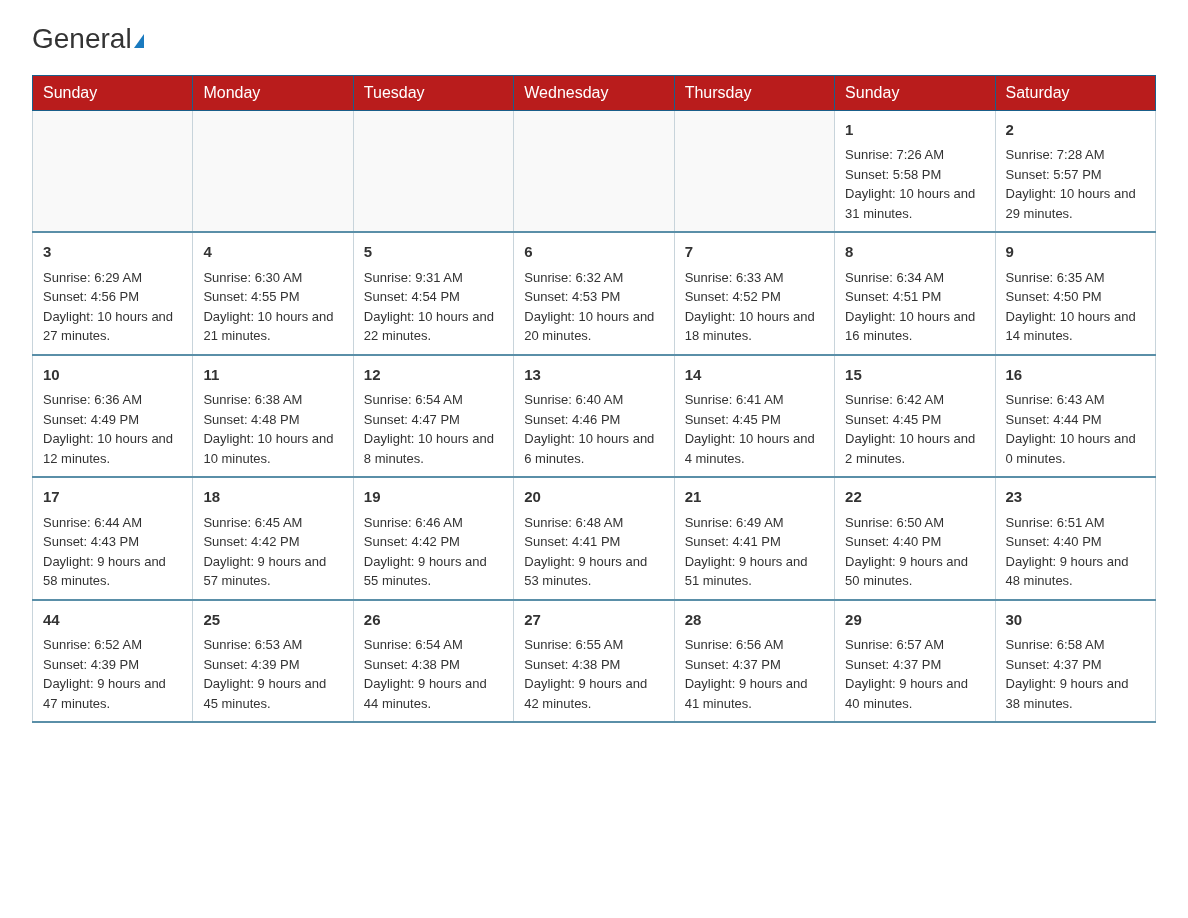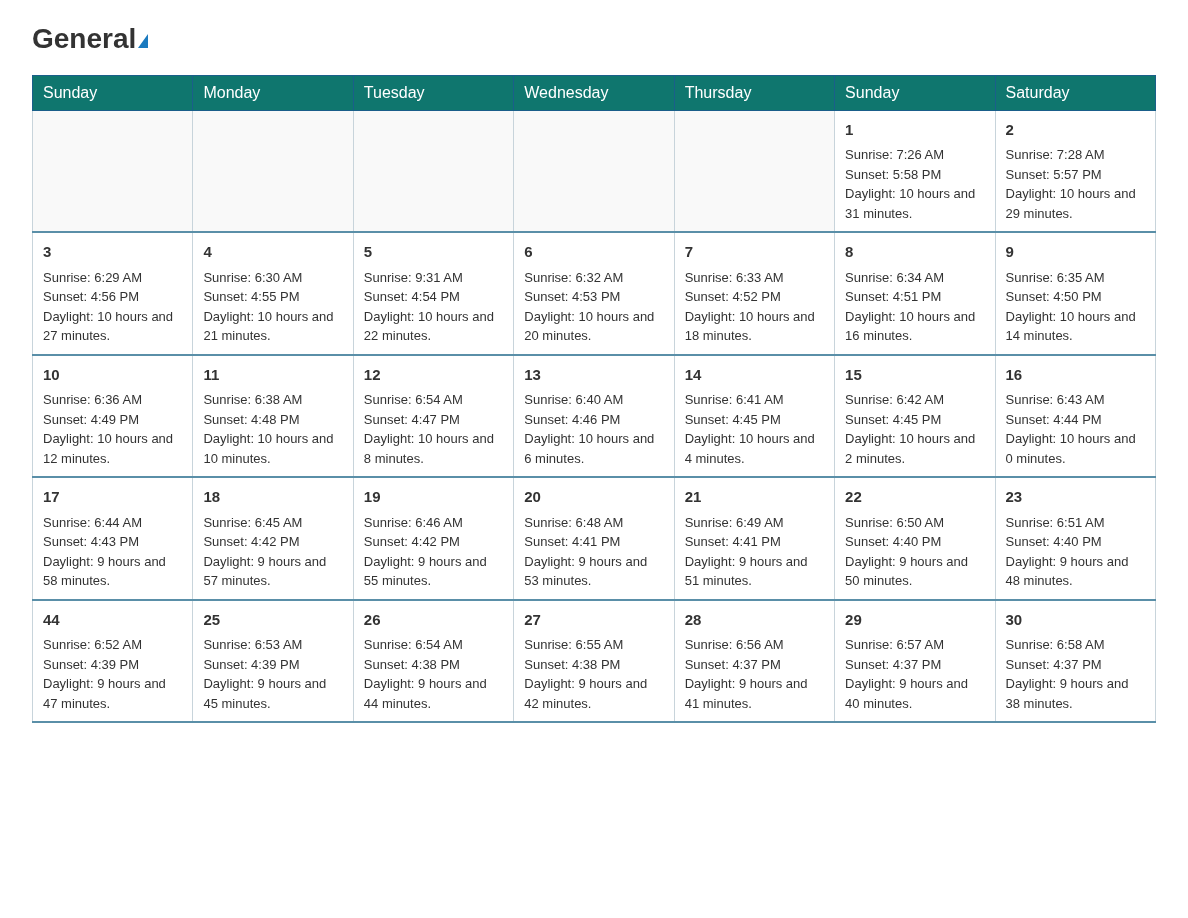--- a/index.html
+++ b/index.html
@@ -16,21 +16,21 @@
       align-items: flex-start;
       margin-bottom: 20px;
     }
     .logo {
       display: flex;
       flex-direction: column;
       align-items: flex-start;
     }
     .logo-text {
       font-size: 28px;
-      font-weight: bold;
+      font-weight: normal;
       color: #333;
       line-height: 1.1;
     }
     .logo-line2 {
       font-size: 28px;
       font-weight: bold;
       color: #1a7abf;
     }
     .title-block {
       text-align: right;
@@ -44,21 +44,21 @@
       font-size: 20px;
       color: #555;
       margin-top: 4px;
     }
     table {
       width: 100%;
       border-collapse: collapse;
       table-layout: fixed;
     }
     thead tr th {
-      background-color: #0f766e;
+      background-color: #b91c1c;
       color: #fff;
       text-align: left;
       padding: 8px 10px;
       font-size: 16px;
       font-weight: normal;
       border: 1px solid #1a5f8a;
     }
     tbody tr td {
       vertical-align: top;
       padding: 8px 10px;

